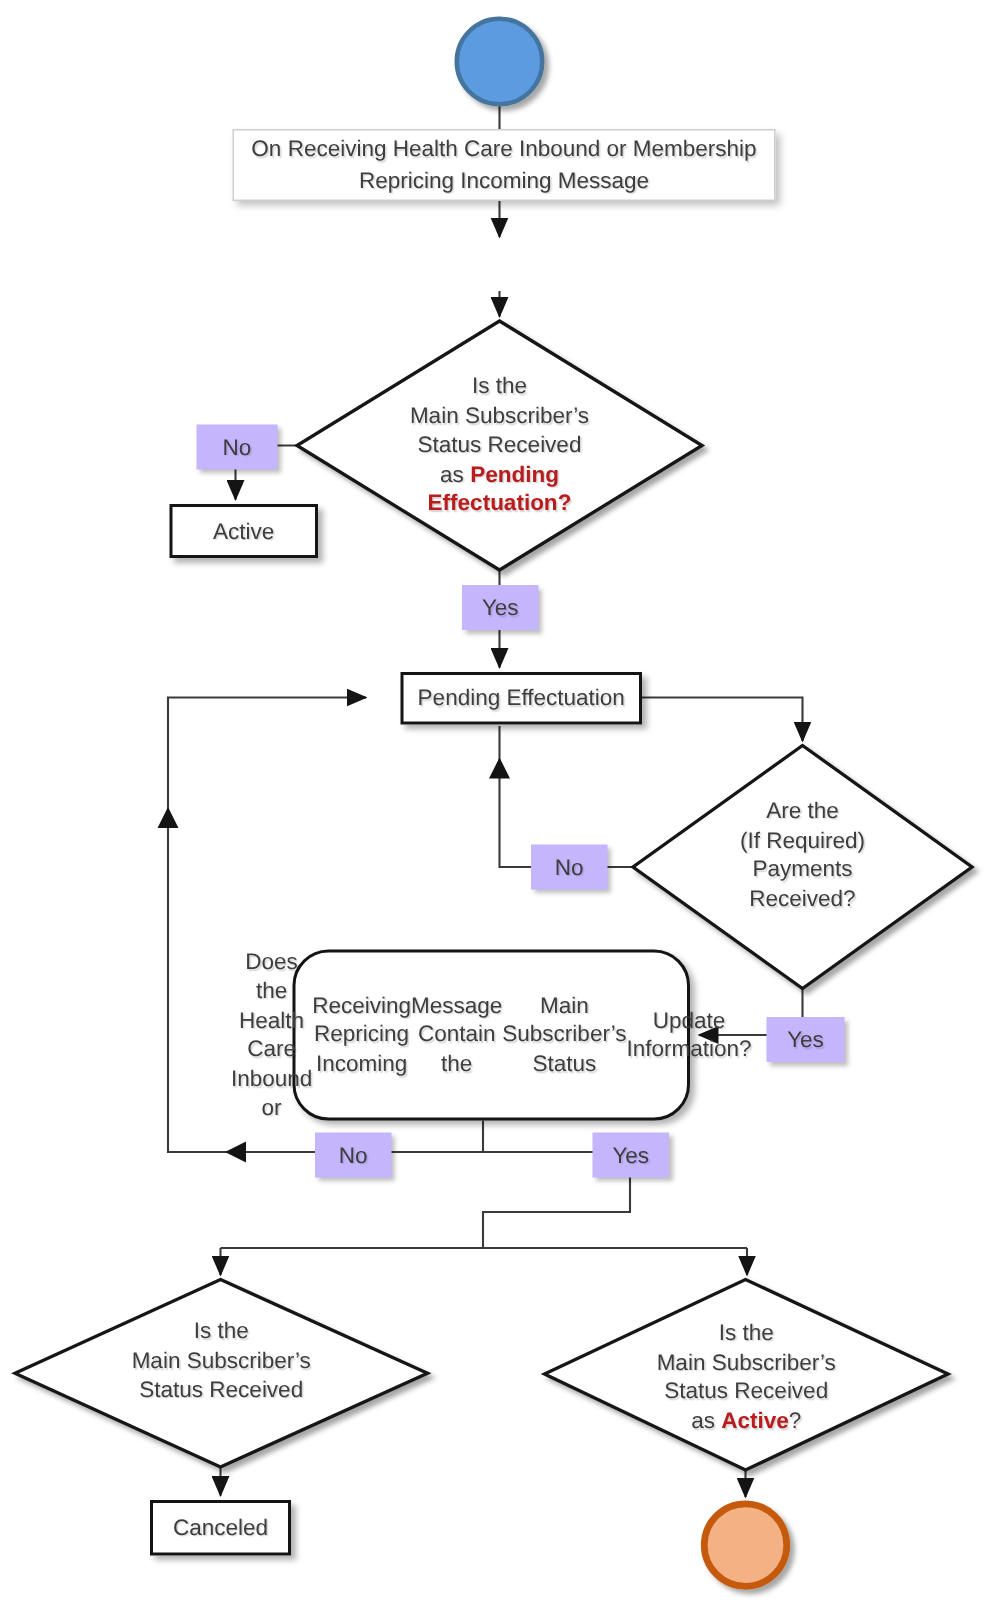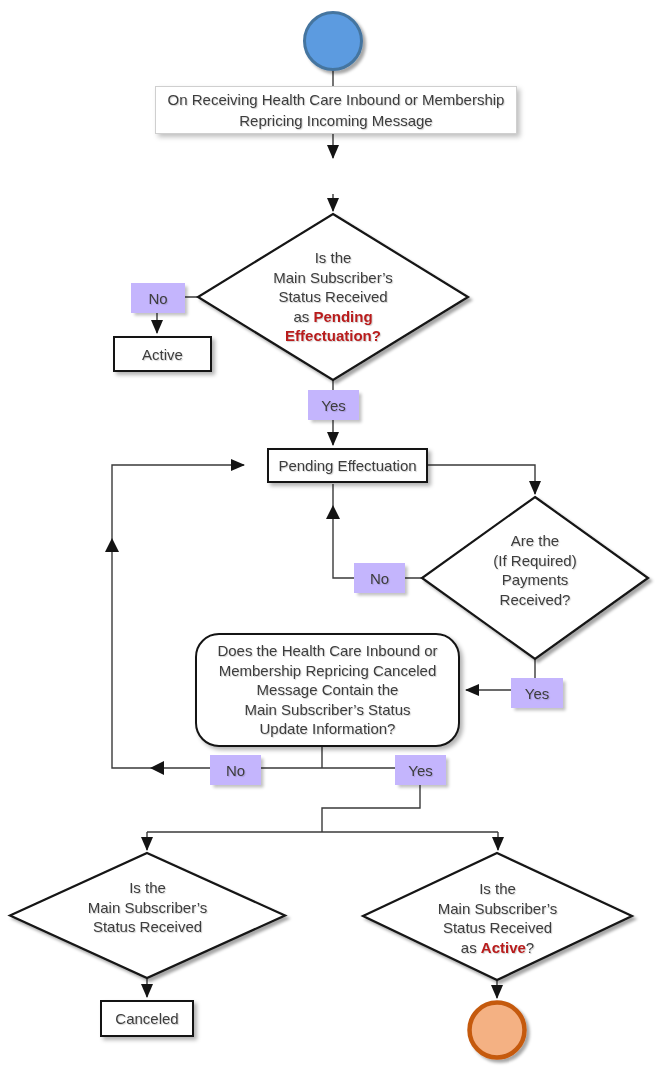--- a/index.html
+++ b/index.html
@@ -12,21 +12,21 @@
     position:absolute; z-index:2; background:#ffffff;
     border:2px solid #141414; box-sizing:border-box;
     display:flex; align-items:center; justify-content:center;
     font-size:15px; box-shadow:3px 3px 4px rgba(0,0,0,0.30);
     text-shadow:1px 1px 1px rgba(0,0,0,0.18);
   }
   .trigger {
     border:1px solid #cfcfcf; flex-direction:column; line-height:21px;
     box-shadow:3px 3px 5px rgba(0,0,0,0.25); text-align:center;
   }
-  .rounded { border-radius:24px; flex-direction:column; line-height:19.5px; text-align:center; }
+  .rounded { border-radius:24px; flex-direction:row; line-height:19.5px; text-align:center; }
   .dtext {
     position:absolute; z-index:2; text-align:center; font-size:15px;
     line-height:19.5px; pointer-events:none;
     text-shadow:1px 1px 1px rgba(0,0,0,0.18);
   }
   .edge-label {
     position:absolute; z-index:3; background:#c4b5fd;
     display:flex; align-items:center; justify-content:center;
     font-size:15px; box-shadow:2.5px 2.5px 3px rgba(0,0,0,0.25);
     text-shadow:1px 1px 1px rgba(0,0,0,0.15);
@@ -108,21 +108,21 @@
 
   <div class="dtext" style="left:445px; top:531px; width:180px;">
     <div>Are the</div>
     <div>(If Required)</div>
     <div>Payments</div>
     <div>Received?</div>
   </div>
 
   <div class="node rounded" style="left:195px; top:633px; width:265px; height:114px;">
     <div>Does the Health Care Inbound or</div>
-    <div>Membership Repricing Canceled</div>
+    <div>Receiving Repricing Incoming</div>
     <div>Message Contain the</div>
     <div>Main Subscriber’s Status</div>
     <div>Update Information?</div>
   </div>
 
   <div class="dtext" style="left:42px; top:878px; width:211px;">
     <div>Is the</div>
     <div>Main Subscriber’s</div>
     <div>Status Received</div>
   </div>

